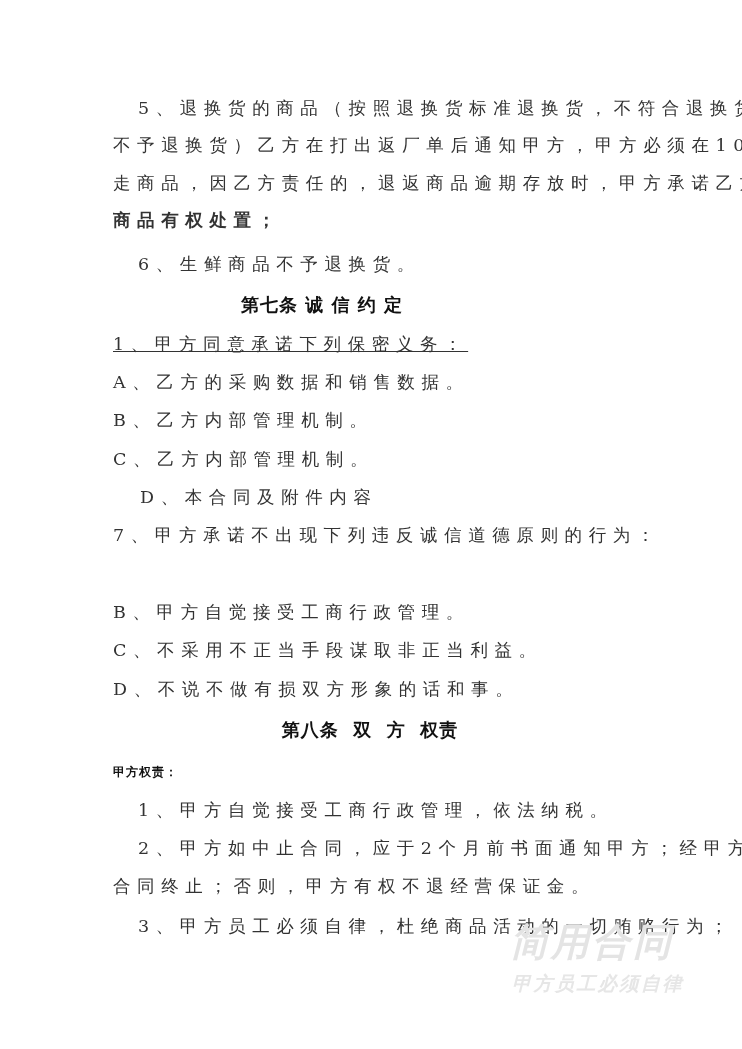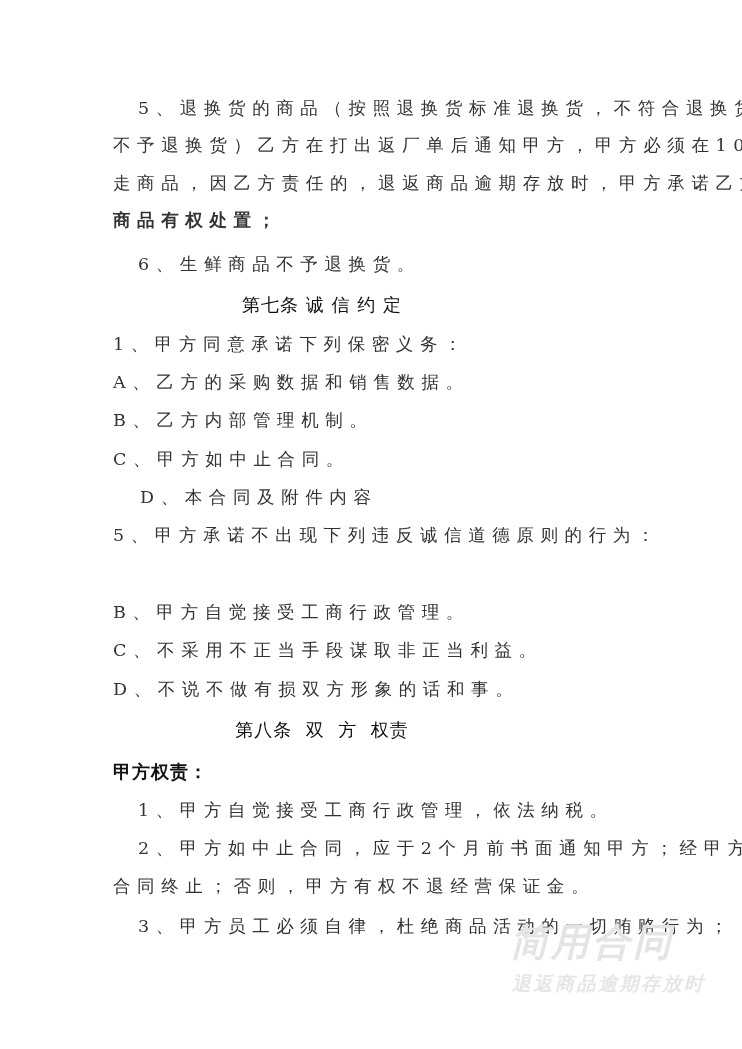--- a/index.html
+++ b/index.html
@@ -31,30 +31,30 @@
       font-weight: 300;
       color: #333;
     }
     .indent { left: 138px; }
     .heading {
       position: absolute;
       left: 0;
       width: 644px;
       text-align: center;
       font-size: 18px;
-      font-weight: normal;
+      font-weight: bold;
       line-height: 24px;
       white-space: pre;
       color: #111;
       letter-spacing: 1px;
     }
     .subhead {
       position: absolute;
       left: 113px;
-      font-size: 18px;
+      font-size: 12px;
       font-weight: bold;
       line-height: 24px;
       color: #111;
       letter-spacing: 1px;
     }
     .wm1 {
       position: absolute;
       left: 510px;
       top: 922px;
       font-family: "DejaVu Sans", "Liberation Sans", sans-serif;
@@ -86,36 +86,36 @@
 <div class="page">
 
   <div class="line indent" style="top:96px;">5、退换货的商品（按照退换货标准退换货，不符合退换货标准的</div>
   <div class="line" style="top:133px;">不予退换货）乙方在打出返厂单后通知甲方，甲方必须在10天内取</div>
   <div class="line" style="top:171px;">走商品，因乙方责任的，退返商品逾期存放时，甲方承诺乙方对问题</div>
   <div class="line" style="top:208px;font-weight:bold;">商品有权处置；</div>
   <div class="line indent" style="top:252px;">6、生鲜商品不予退换货。</div>
 
   <div class="heading" style="top:293px;">第七条 诚 信 约 定</div>
 
-  <div class="line" style="top:332px;">1、甲方同意承诺下列保密义务：</div>
+  <div class="line" style="top:332px;text-decoration:underline;">1、甲方同意承诺下列保密义务：</div>
   <div class="line" style="top:370px;">A、乙方的采购数据和销售数据。</div>
   <div class="line" style="top:408px;">B、乙方内部管理机制。</div>
-  <div class="line" style="top:447px;">C、甲方如中止合同。</div>
+  <div class="line" style="top:447px;">C、乙方内部管理机制。</div>
   <div class="line" style="top:485px;margin-left:27px;">D、本合同及附件内容</div>
 
-  <div class="line" style="top:523px;">5、甲方承诺不出现下列违反诚信道德原则的行为：</div>
+  <div class="line" style="top:523px;">7、甲方承诺不出现下列违反诚信道德原则的行为：</div>
   <div class="line" style="top:600px;">B、甲方自觉接受工商行政管理。</div>
   <div class="line" style="top:638px;">C、不采用不正当手段谋取非正当利益。</div>
   <div class="line" style="top:677px;">D、不说不做有损双方形象的话和事。</div>
 
-  <div class="heading" style="top:718px;">第八条  双  方  权责</div>
+  <div class="heading" style="top:718px;padding-left:48px;">第八条  双  方  权责</div>
 
   <div class="subhead" style="top:760px;">甲方权责：</div>
 
   <div class="line indent" style="top:798px;">1、甲方自觉接受工商行政管理，依法纳税。</div>
   <div class="line indent" style="top:836px;">2、甲方如中止合同，应于2个月前书面通知甲方；经甲方同意后，</div>
   <div class="line" style="top:874px;">合同终止；否则，甲方有权不退经营保证金。</div>
   <div class="line indent" style="top:914px;">3、甲方员工必须自律，杜绝商品活动的一切贿赂行为；</div>
 
   <div class="wm1">简用合同</div>
-  <div class="wm2">退返商品逾期存放时</div>
+  <div class="wm2">甲方员工必须自律</div>
 
 </div>
 
 </body></html>

